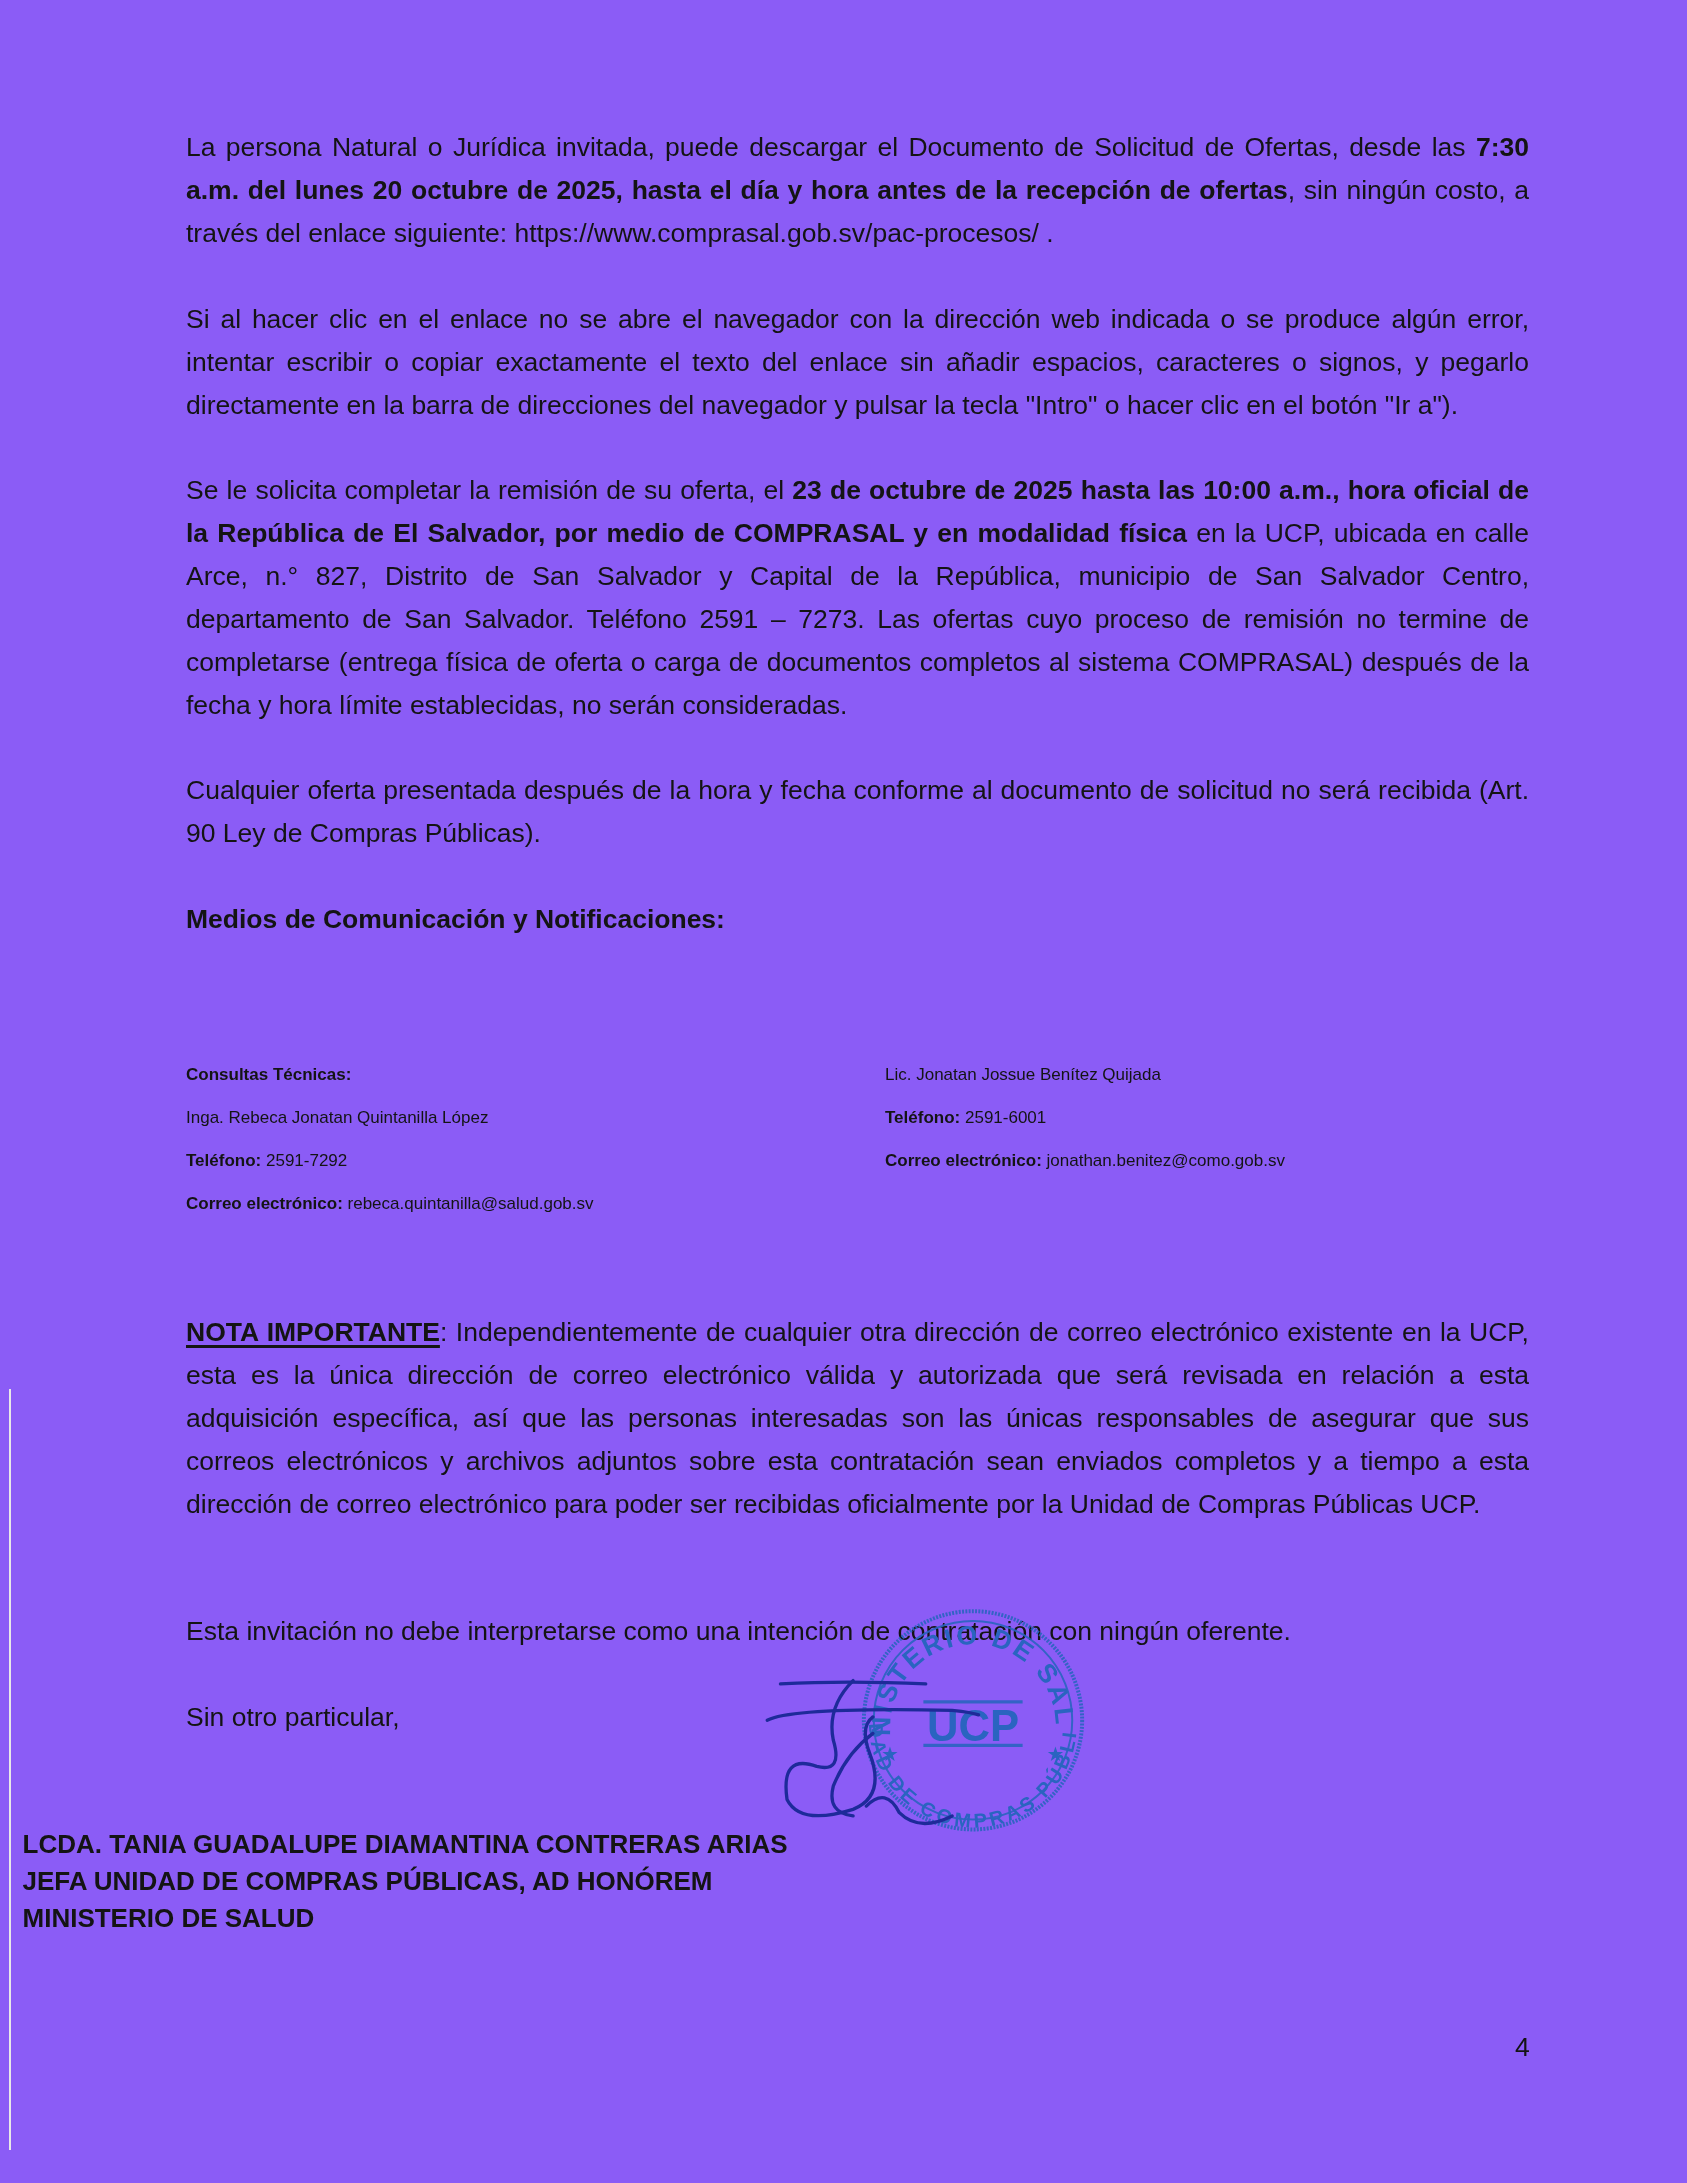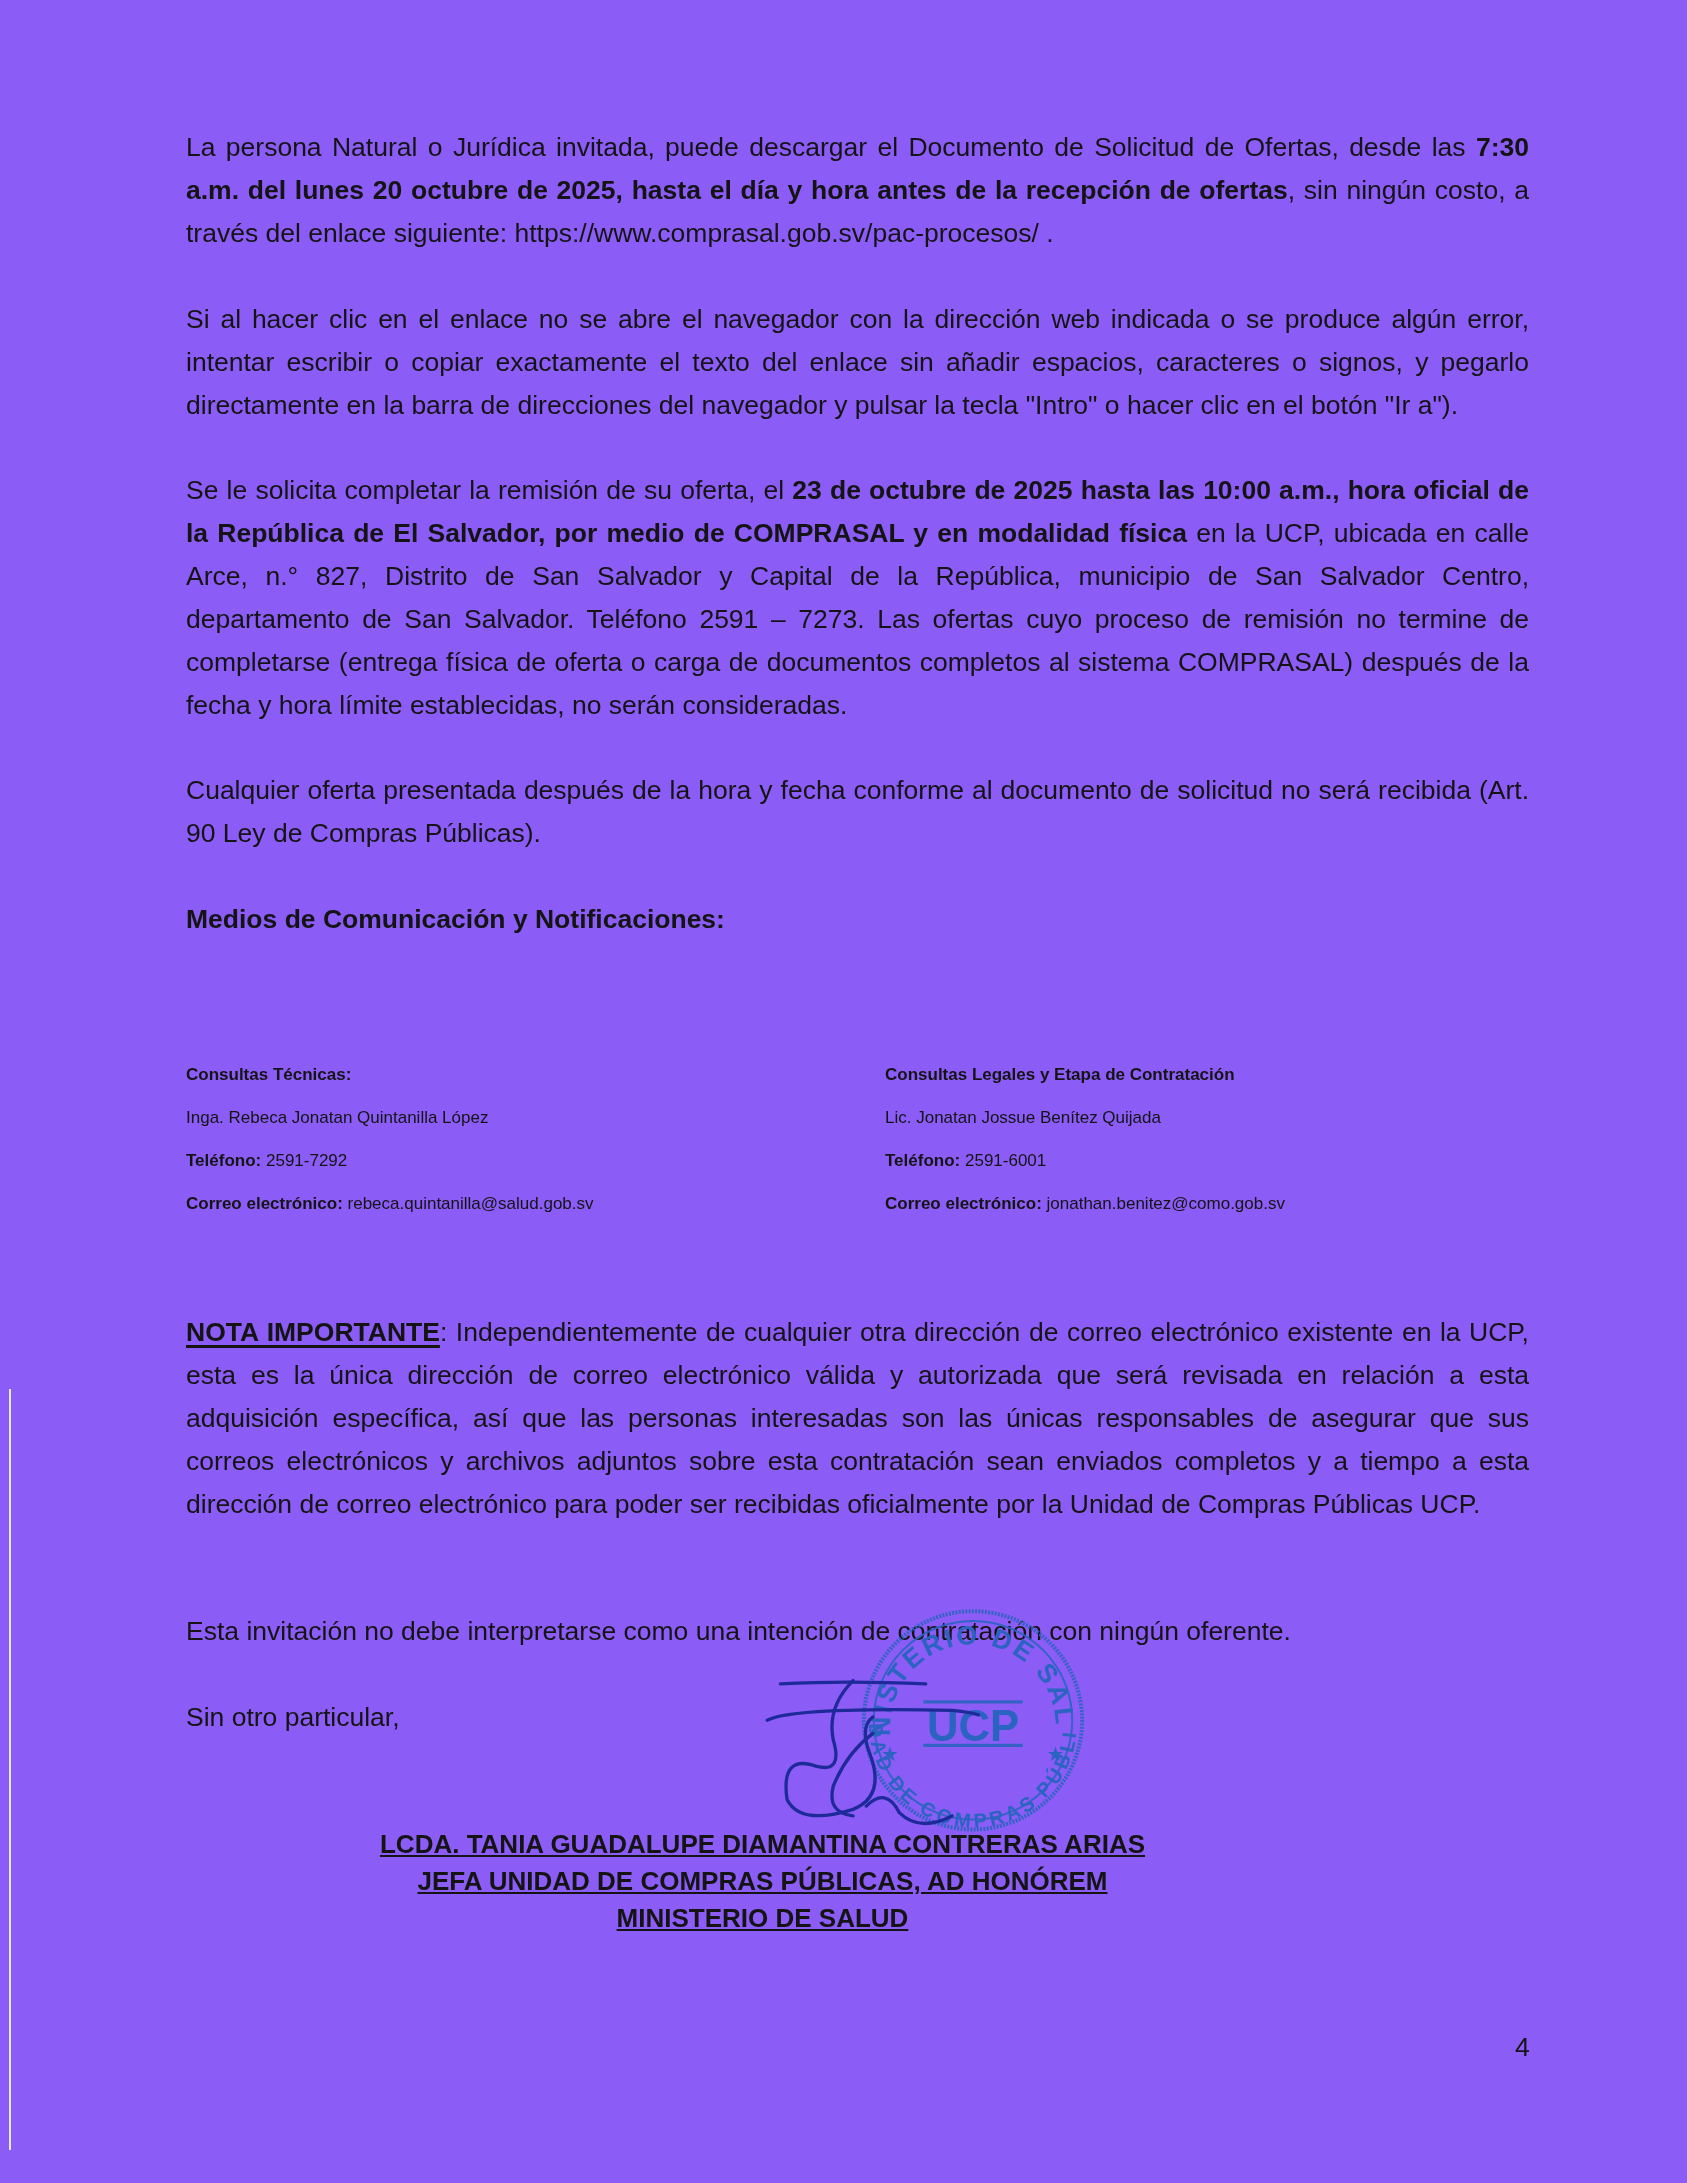--- a/index.html
+++ b/index.html
@@ -6,22 +6,22 @@
   body { width: 1687px; height: 2183px; position: relative; overflow: hidden;
          font-family: "Liberation Sans", "DejaVu Sans", sans-serif; color: #141414; }
   .page { position: absolute; left: 0; top: 0; width: 1687px; height: 2183px; background: #8b5cf6; }
   .scan-edge { position: absolute; left: 9.3px; top: 1389px; width: 1.3px; height: 761px; background: #e8e8e8; }
   .block { position: absolute; left: 186px; width: 1343px; font-size: 26.5px; line-height: 43px; }
   .justify { text-align: justify; text-align-last: left; }
   .b { font-weight: bold; }
   .u { text-decoration: underline; text-decoration-thickness: 2.6px; text-underline-offset: 4px; }
   .col { position: absolute; font-size: 17px; line-height: 43px; white-space: nowrap; }
   .col div { display: block; }
-  .sig-block { position: absolute; left: 0; width: 1480px; text-align: center; font-weight: bold;
-               font-size: 26px; line-height: 37px; top: 1826px; text-decoration: underline; }
+  .sig-block { position: absolute; left: 0; width: 1480px; text-align: left; font-weight: bold;
+               font-size: 26px; line-height: 37px; top: 1826px; }
   .sig-block div { position: relative; left: 22.5px; }
   .page-num { position: absolute; left: 1515px; top: 2032px; font-size: 26.5px; }
   .stamp { position: absolute; left: 844px; top: 1601px; width: 258px; height: 232px; }
   .signature { position: absolute; left: 754px; top: 1654px; width: 251px; height: 172px; }
 </style>
 </head>
 <body>
 
 <div class="page">
   <div class="scan-edge"></div>
@@ -47,21 +47,20 @@
   </div>
 
   <div class="col" style="left:186px; top:1053px;">
     <div class="b">Consultas Técnicas:</div>
     <div>Inga. Rebeca Jonatan Quintanilla López</div>
     <div><span class="b">Teléfono:</span> <span>2591-7292</span></div>
     <div><span class="b">Correo electrónico:</span> <span>rebeca.quintanilla@salud.gob.sv</span></div>
   </div>
 
   <div class="col" style="left:885px; top:1053px;">
-    <div class="b">Consultas Legales y Etapa de Contratación</div>
     <div>Lic. Jonatan Jossue Benítez Quijada</div>
     <div><span class="b">Teléfono:</span> <span>2591-6001</span></div>
     <div><span class="b">Correo electrónico:</span> <span>jonathan.benitez@como.gob.sv</span></div>
   </div>
 
   <div class="block justify" style="top:1311px;">
     <span class="b u">NOTA IMPORTANTE</span><span>: Independientemente de cualquier otra dirección de correo electrónico existente en la UCP, esta es la única dirección de correo electrónico válida y autorizada que será revisada en relación a esta adquisición específica, así que las personas interesadas son las únicas responsables de asegurar que sus correos electrónicos y archivos adjuntos sobre esta contratación sean enviados completos y a tiempo a esta dirección de correo electrónico para poder ser recibidas oficialmente por la Unidad de Compras Públicas UCP.</span>
   </div>
 
   <div class="block" style="top:1610px;">

